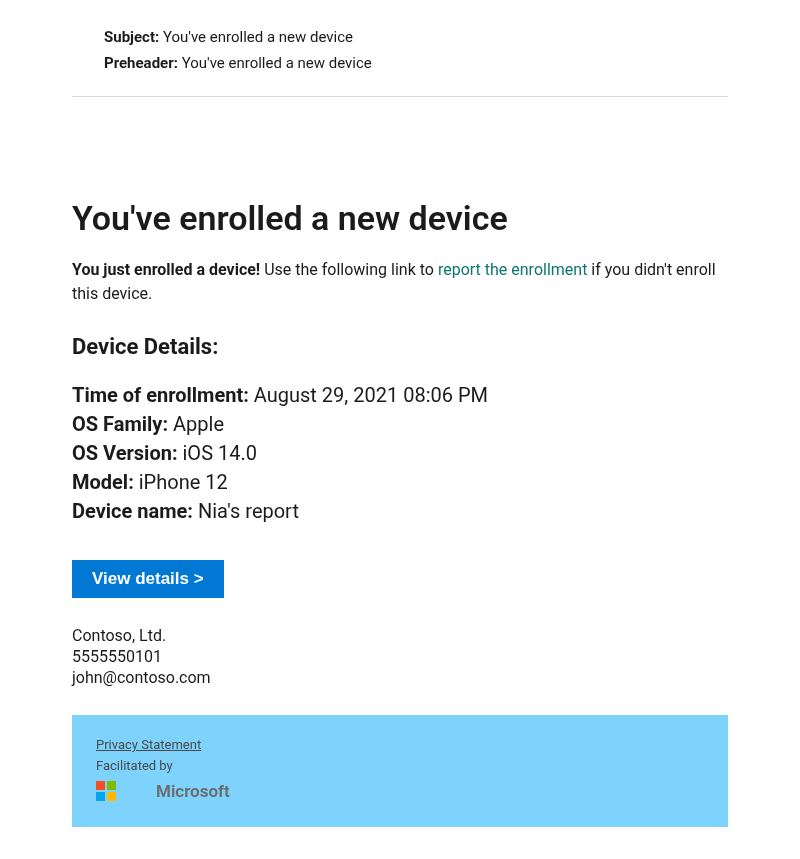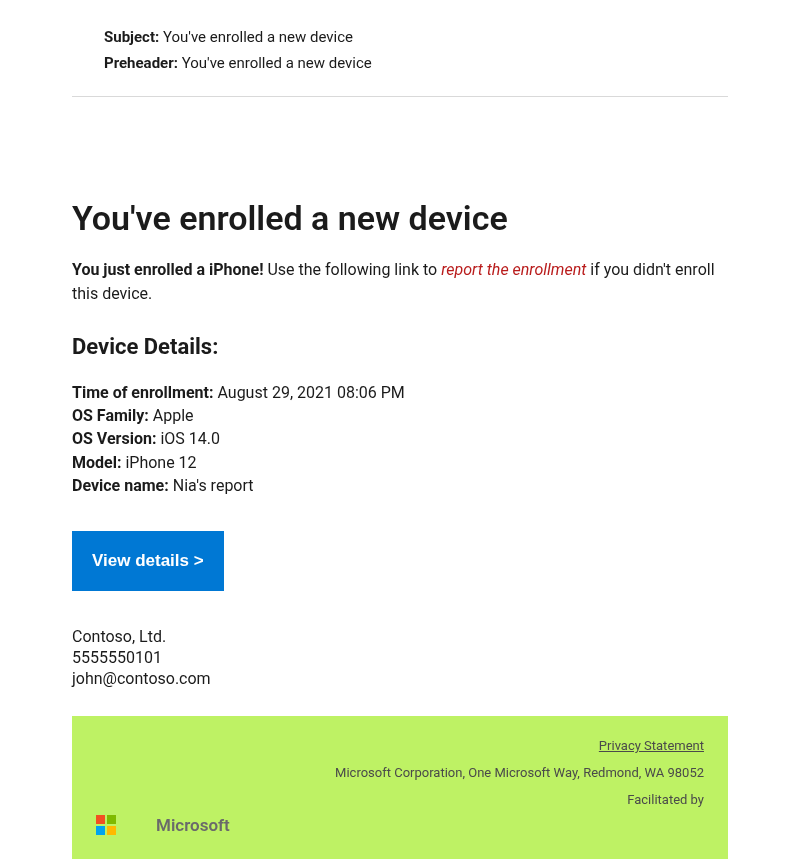--- a/index.html
+++ b/index.html
@@ -29,54 +29,53 @@
     font-size: 34px;
     margin: 0 0 20px 0;
     color: #1b1b1b;
   }
   .intro {
     font-size: 16px;
     line-height: 1.5;
     margin: 0 0 28px 0;
   }
   .intro .bold { font-weight: 700; }
-  .intro a { color: #b91c1c; text-decoration: none; font-style: italic; }
+  .intro a { color: #0f766e; text-decoration: none; }
   h2.section {
     font-weight: 700;
     font-size: 22px;
     margin: 28px 0 22px 0;
   }
   .detail-line {
-    font-size: 16px;
+    font-size: 20px;
     line-height: 1.45;
     margin: 0;
   }
   .detail-line .lbl { font-weight: 700; }
   .cta {
     display: inline-block;
     background: #0078d4;
     color: #fff;
     border: none;
     font-size: 17px;
     font-weight: 600;
-    padding: 20px 20px;
-    margin: 34px 0 36px 0;
+    padding: 9px 20px;
+    margin: 34px 0 28px 0;
     cursor: pointer;
   }
   .contact p {
     font-size: 16px;
     margin: 0 0 2px 0;
   }
   .footer {
-    background: #bef264;
+    background: #7dd3fc;
     margin-top: 28px;
     padding: 22px 24px 26px 24px;
     font-size: 13px;
     color: #4a4a4a;
-    text-align: right;
   }
   .footer a { color: #4a4a4a; }
   .footer .addr { margin: 12px 0; }
   .footer .facil { margin: 6px 0 8px 0; }
   .ms-logo { display: flex; align-items: center; gap: 6px; }
   .ms-logo .grid {
     display: grid;
     grid-template-columns: 9px 9px;
     grid-template-rows: 9px 9px;
     gap: 2px;
@@ -105,21 +104,21 @@
     </div>
     <div class="meta-line">
       <span class="lbl">Preheader:</span>
       <span>You've enrolled a new device</span>
     </div>
   </div>
 
   <h1 class="title">You've enrolled a new device</h1>
 
   <p class="intro">
-    <span class="bold">You just enrolled a iPhone!</span><span> Use the following link to </span><a href="#">report the enrollment</a><span> if you didn't enroll this device.</span>
+    <span class="bold">You just enrolled a device!</span><span> Use the following link to </span><a href="#">report the enrollment</a><span> if you didn't enroll this device.</span>
   </p>
 
   <h2 class="section">Device Details:</h2>
 
   <p class="detail-line">
     <span class="lbl">Time of enrollment:</span><span> August 29, 2021 08:06 PM</span>
   </p>
   <p class="detail-line">
     <span class="lbl">OS Family:</span><span> Apple</span>
   </p>
@@ -139,21 +138,20 @@
     <p>Contoso, Ltd.</p>
     <p>5555550101</p>
     <p>john@contoso.com</p>
   </div>
 
 </div>
 
 <div class="wrap" style="padding-top:0;">
   <div class="footer">
     <a href="#">Privacy Statement</a>
-    <p class="addr">Microsoft Corporation, One Microsoft Way, Redmond, WA 98052</p>
     <p class="facil">Facilitated by</p>
     <div class="ms-logo">
       <span class="grid">
         <span class="sq-r"></span>
           <span class="sq-g"></span>
           <span class="sq-b"></span>
           <span class="sq-y"></span>
       </span>
       <span class="word">Microsoft</span>
     </div>

